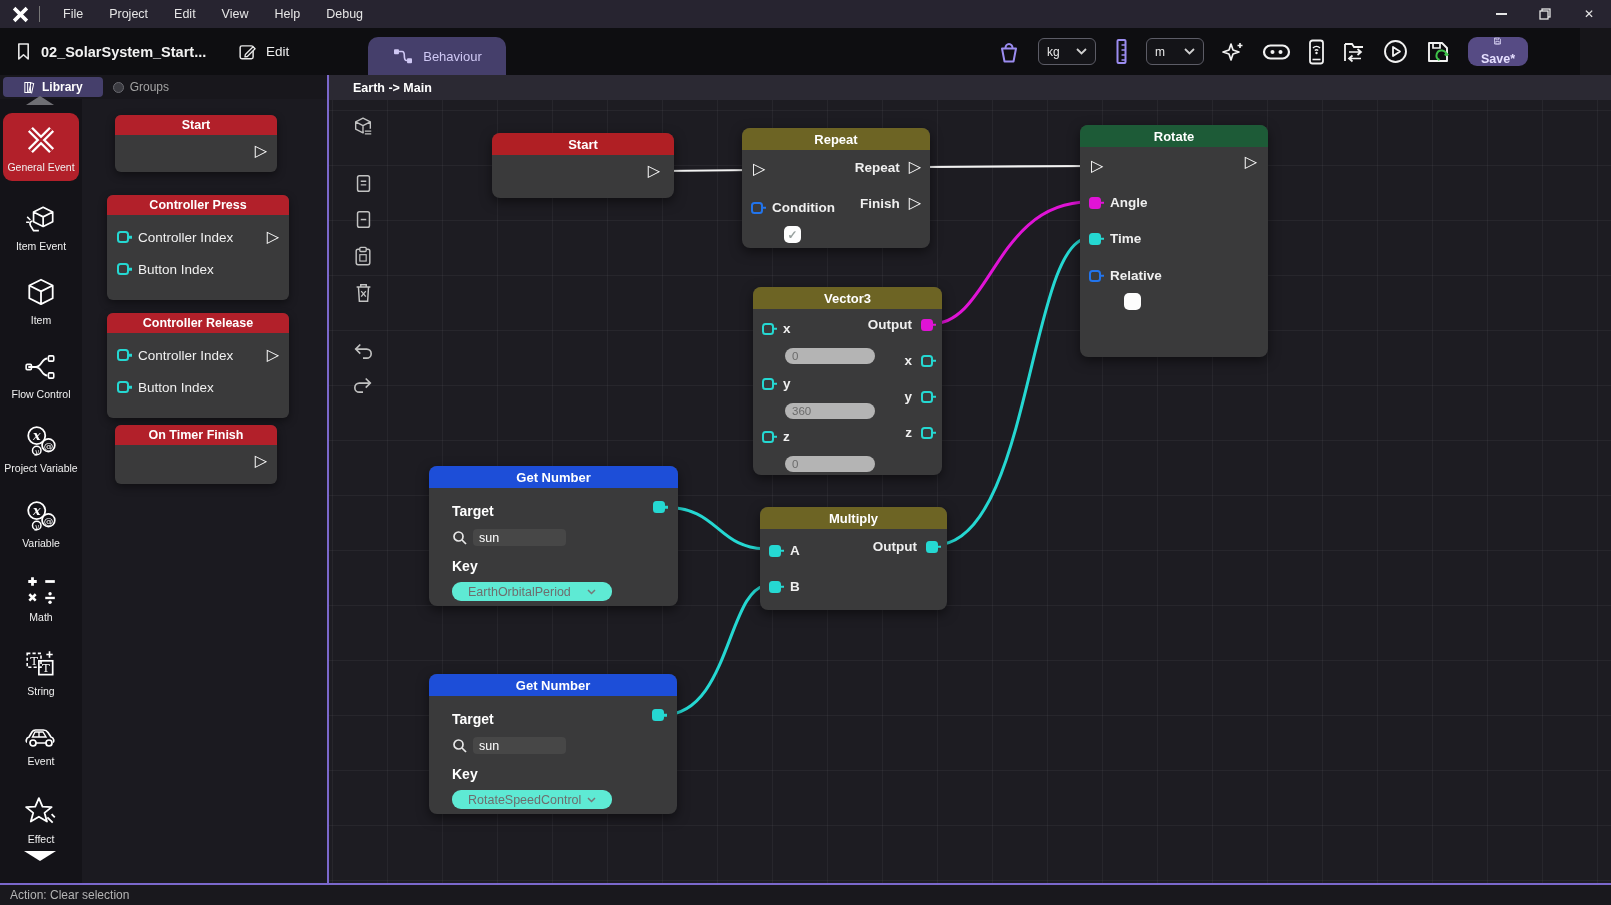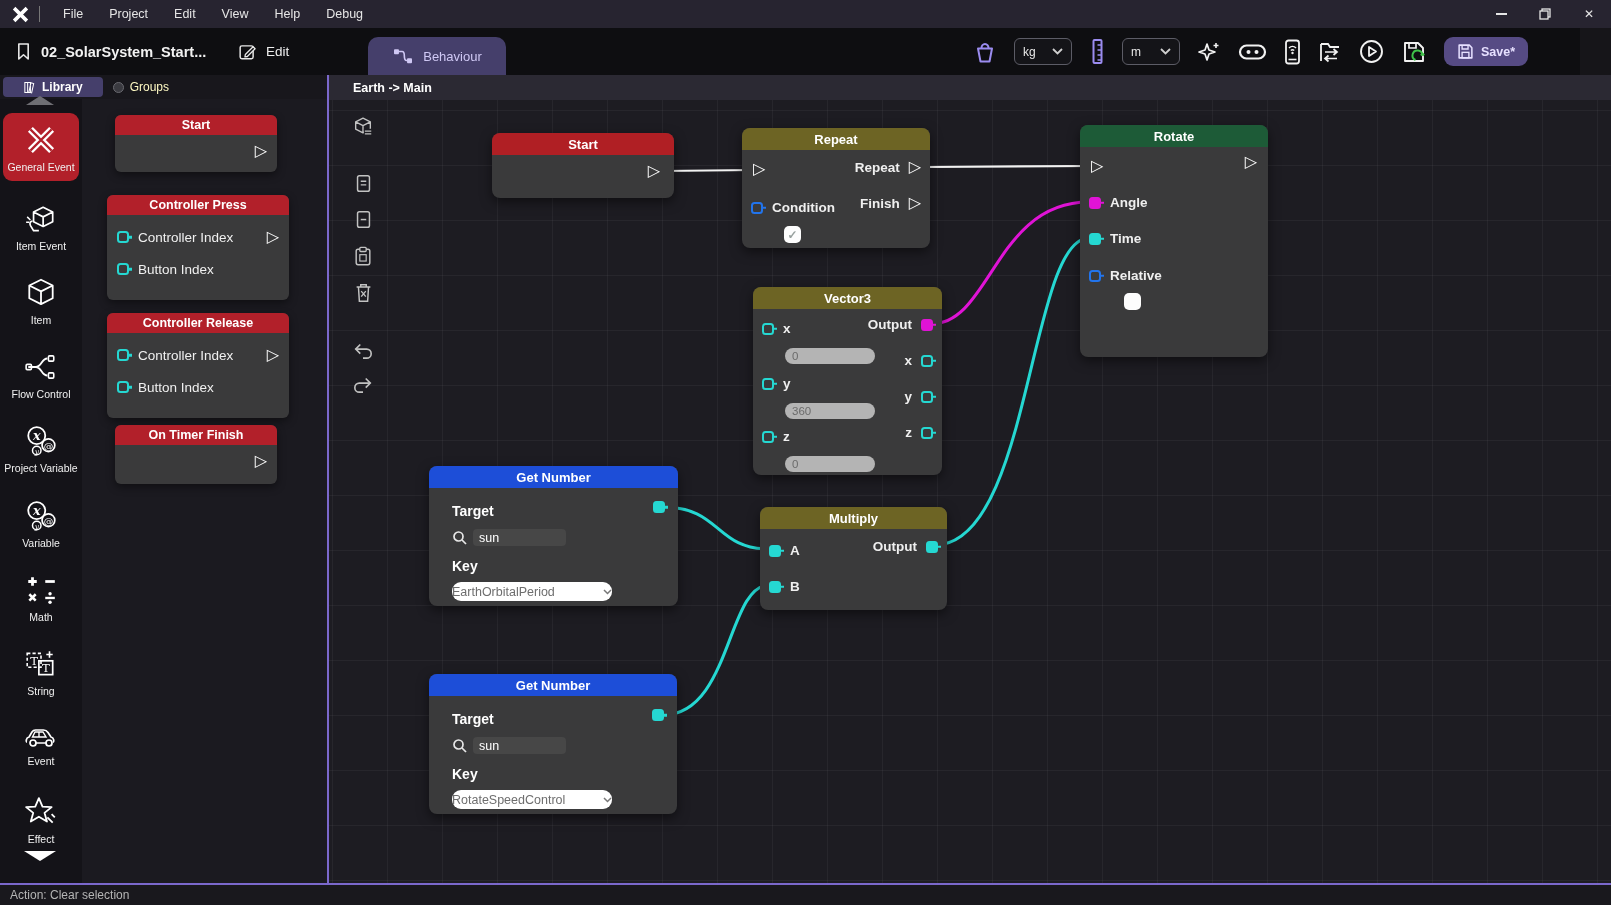--- a/index.html
+++ b/index.html
@@ -17,26 +17,26 @@
   .min-bar { width:11px; height:2px; background:#e6e6e6; }
 
   
   .toolbar2 { position:absolute; left:0; top:28px; width:1580px; height:47px; background:#0e0e11; }
   .proj { position:absolute; left:16px; top:0; height:47px; display:flex; align-items:center; gap:10px; }
   .proj-title { color:#f2f2f2; font-size:14.5px; font-weight:bold; }
   .edit-btn { position:absolute; left:238px; top:0; height:47px; display:flex; align-items:center; gap:9px; color:#eee; font-size:13.5px; }
   .behaviour-tab { position:absolute; left:368px; bottom:0; width:138px; height:38px; background:#453f6b; border-radius:10px 10px 0 0; display:flex; align-items:center; justify-content:center; gap:9px; color:#cfc8f4; font-size:13px; }
   .tb-right { position:absolute; right:52px; top:0; height:47px; display:flex; align-items:center; gap:17px; }
   .unit-select { height:27px; min-width:58px; border:1.5px solid #5c5c66; border-radius:6px; background:#141418; color:#e8e8e8; font-size:12px; display:flex; align-items:center; justify-content:space-between; padding:0 8px; gap:8px; }
-  .save-btn { height:29px; background:#564b84; border-radius:9px; display:flex; align-items:center; gap:7px; padding:0 13px; color:#e6e0ff; font-size:12.5px; font-weight:bold; }
+  .save-btn { height:29px; background:#564b84; border-radius:9px; display:flex; align-items:center; gap:7px; padding:0 13px; color:#e6e0ff; font-size:12.5px; font-weight:bold;flex-direction:column; }
 
   
   .tabstrip { position:absolute; left:0; top:75px; width:327px; height:24px; background:#18171c; display:flex; align-items:center; }
   .lib-tab { margin-left:3px; height:20px; background:#453f6b; border-radius:4px; display:flex; align-items:center; gap:6px; padding:0 20px; color:#fff; font-size:12px; font-weight:bold; }
-  .grp-tab { margin-left:10px; height:20px; display:flex; align-items:center; gap:6px; color:#fef9c3; font-size:12px; }
+  .grp-tab { margin-left:10px; height:20px; display:flex; align-items:center; gap:6px; color:#a3a3a3; font-size:12px; }
   .grp-dot { width:11px; height:11px; border-radius:50%; background:#3a3a40; border:1.5px solid #6a6a70; }
 
   
   .sidebar { position:absolute; left:0; top:99px; width:82px; height:784px; background:#141318; }
   .side-item { position:absolute; left:0; width:82px; display:flex; flex-direction:column; align-items:center; gap:4px; }
   .side-item .side-label { color:#f0f0f0; font-size:10.5px; text-align:center; }
   .side-item.selected { left:3px; width:76px; background:#b2202a; border-radius:9px; padding:10px 0 8px 0; }
   .scroll-up { position:absolute; left:26px; top:-3px; width:0; height:0; border-left:14px solid transparent; border-right:14px solid transparent; border-bottom:9px solid #6f6f74; }
   .scroll-dn { position:absolute; left:24px; top:752px; width:0; height:0; border-left:16px solid transparent; border-right:16px solid transparent; border-top:10px solid #fff; }
 
@@ -66,21 +66,21 @@
   .port::after { content:''; position:absolute; right:-5px; top:50%; transform:translateY(-50%); width:4px; height:2.5px; background:var(--c); }
   .port.filled { background:var(--c); }
   .cyan { --c:#25d8d2; } .blue { --c:#2274ec; } .magenta { --c:#e013d6; }
 
   .ftri { color:#fff; font-size:16px; font-family:"DejaVu Sans", sans-serif; line-height:1; }
   .checkbox { width:17px; height:17px; background:#fdfdfd; border-radius:5px; display:flex; align-items:center; justify-content:center; color:#97a09e; font-size:12px; font-weight:bold; }
 
   .vfield { position:absolute; width:90px; height:16px; background:#b4b4b4; border-radius:8px; color:#6b6b6b; font-size:11.5px; display:flex; align-items:center; padding-left:7px; }
   .searchrow { position:absolute; display:flex; align-items:center; gap:5px; }
   .searchfield { width:93px; height:17px; background:#474747; border-radius:4px; color:#fff; font-size:12.5px; display:flex; align-items:center; padding-left:6px; }
-  .dropdown { position:absolute; height:19px; background:#ffffff; border-radius:9px; color:#6e6e6e; font-size:12.5px; display:flex; align-items:center; justify-content:space-between; padding:0 0; }
+  .dropdown { position:absolute; height:19px; background:#5eead4; border-radius:9px; color:#6e6e6e; font-size:12.5px; display:flex; align-items:center; justify-content:space-between; padding:0 16px; }
   .gn-label { position:absolute; color:#fff; font-size:14px; font-weight:bold; }
 
   
   .statusline { position:absolute; left:0; top:883px; width:1611px; height:2px; background:#7b68cc; }
   .statusbar { position:absolute; left:0; top:885px; width:1611px; height:20px; background:#19181d; color:#b5b5b5; font-size:12px; display:flex; align-items:center; padding-left:10px; }
 
   svg { display:block; }
 </style>
 </head>
 <body>

